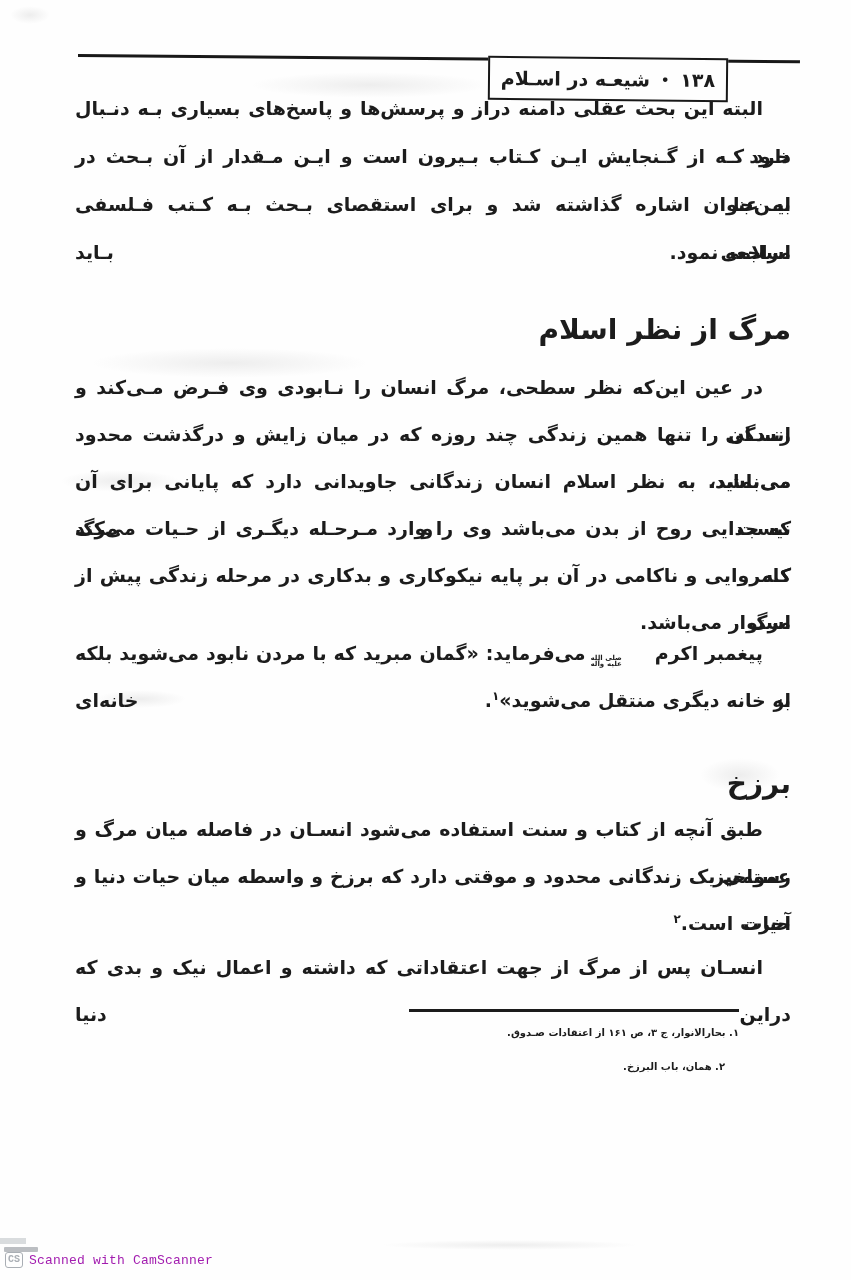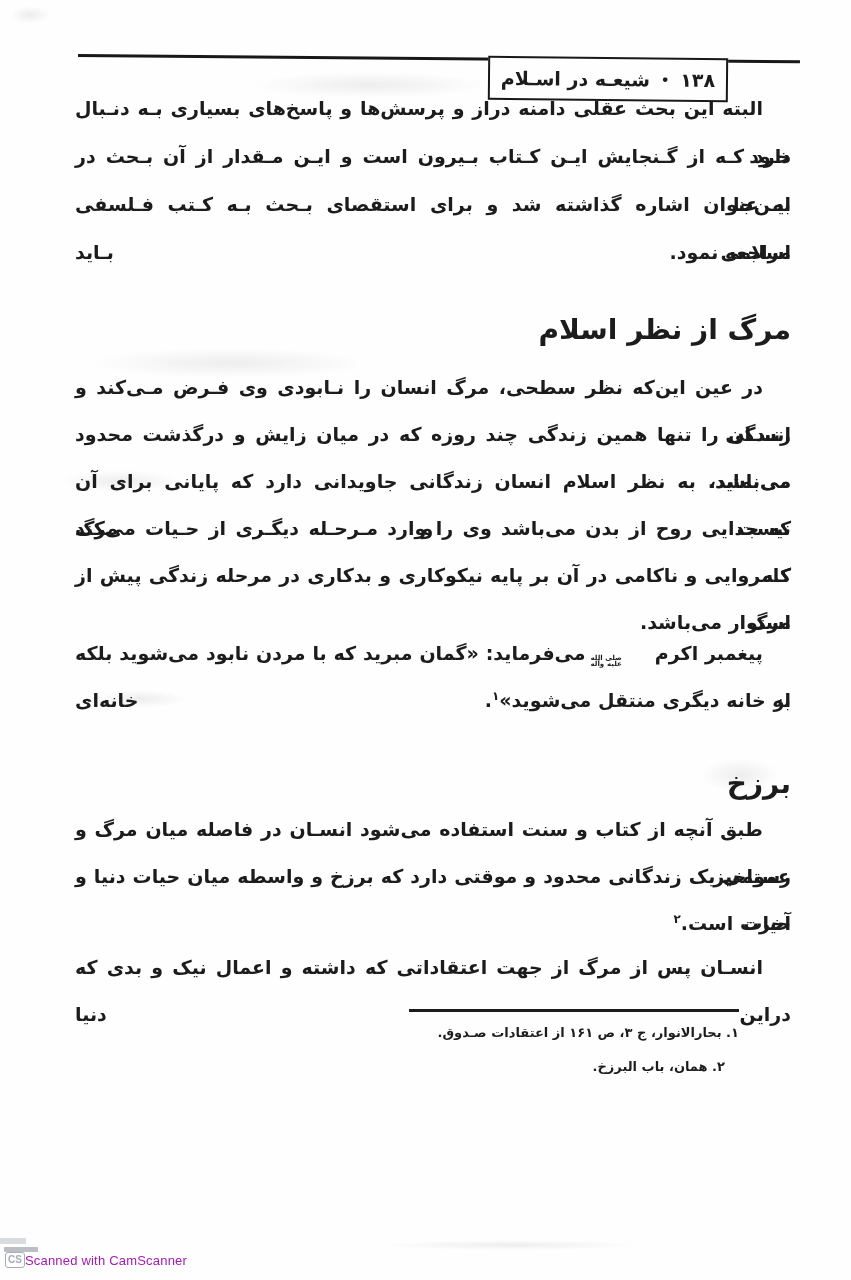--- a/index.html
+++ b/index.html
@@ -41,26 +41,26 @@
   .p4{margin-top:6px;}
   .p5{margin-top:-3px;}
   sup.fn-ref{font-size:12px;line-height:0;vertical-align:7px;font-weight:bold;}
   
   .saw{display:inline-block;vertical-align:-6px;margin:0 5px;text-align:center;line-height:1;}
   .saw span{display:block;font-size:7px;line-height:6.5px;font-weight:bold;}
   
   .footnotes{padding-right:52px;}
   .fn-rule{margin-top:18px;width:330px;height:3px;background:#1c1c1c;margin-right:0;margin-left:auto;
      margin-left:0;}
-  .fn{font-size:13px;line-height:34px;text-align-last:right;}
+  .fn{font-size:10px;line-height:34px;text-align-last:right;}
   .fn-first{margin-top:4px;}
   .fn-short{padding-right:14px;}
   
-  .watermark{position:absolute;left:5px;top:1252px;display:flex;align-items:center;
-    direction:ltr;font-family:Liberation Sans, sans-serif;}
+  .watermark{position:absolute;left:5px;top:1252px;display:flex;align-items:center;gap:6px;
+    direction:ltr;font-family:Liberation Mono, monospace;}
   .cs-badge{border:1.5px solid #a9aeb4;color:#a9aeb4;border-radius:3px;
     font-size:10px;font-weight:bold;padding:1px 2px;line-height:12px;}
   .wm-text{color:#a21caf;font-size:13px;letter-spacing:.2px;}
 </style>
 </head>
 <body>
 
 <div class="scan">
 
   <div class="smudge" style="left:250px;top:72px;width:240px;height:26px;"></div>

